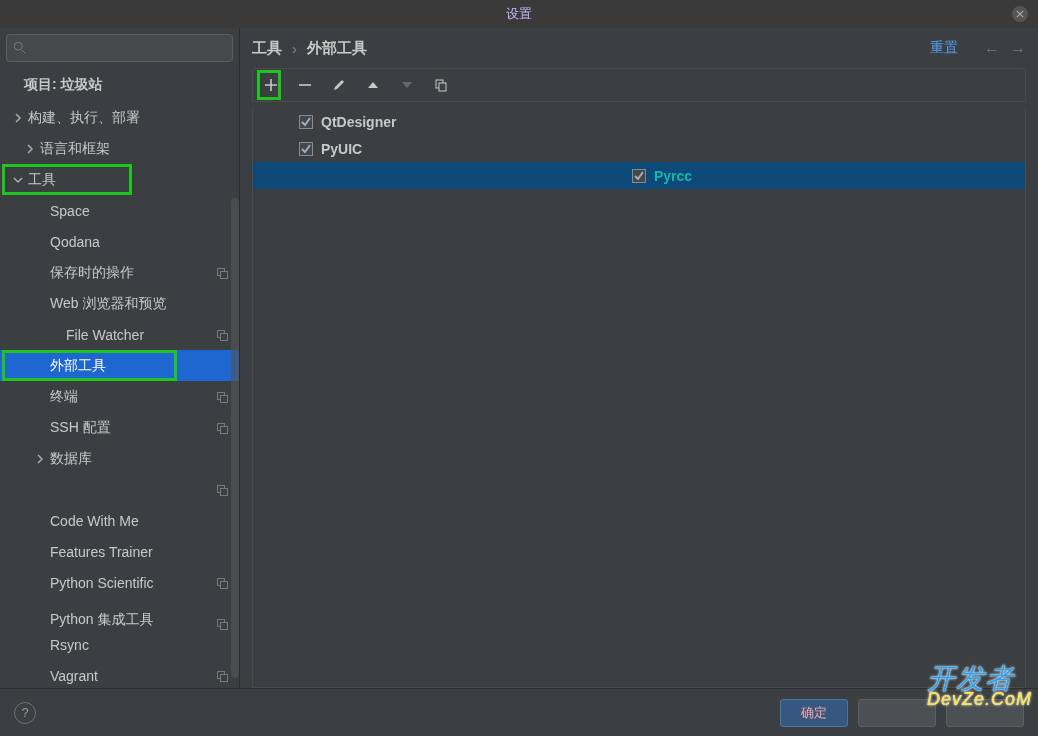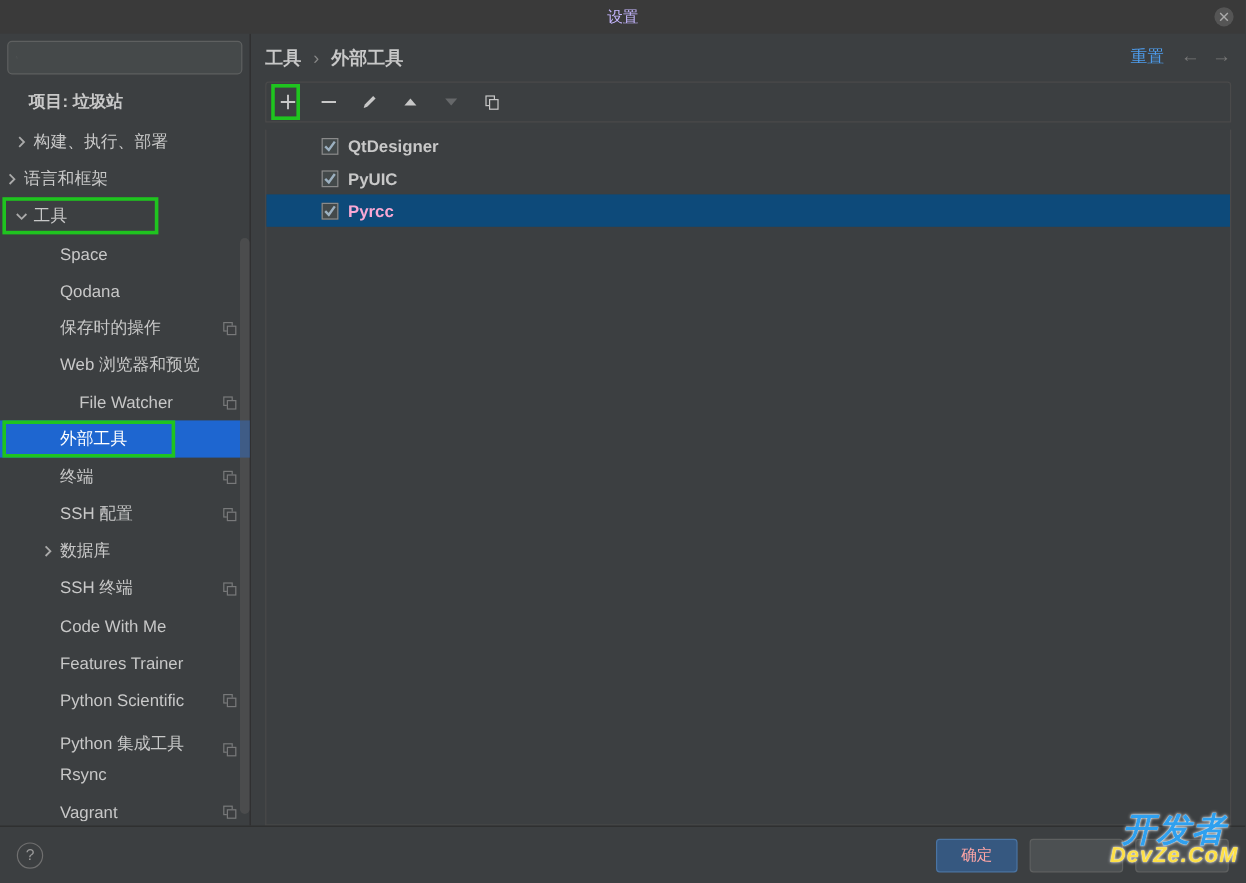--- a/index.html
+++ b/index.html
@@ -6,21 +6,21 @@
   body { width:1038px; height:736px; background:#3c3f41; color:#c8c8c8; overflow:hidden; position:relative; }
 
   
   .title-bar { height:28px; background:#3a3a3a; display:flex; align-items:center; justify-content:center; font-size:13px; color:#c4b5fd; position:relative; }
   .title-bar .close-x { position:absolute; right:10px; top:6px; width:16px; height:16px; border-radius:50%; background:#555; display:flex; align-items:center; justify-content:center; }
   .title-bar .close-x svg { width:8px; height:8px; }
 
   .body-row { display:flex; height:660px; }
 
   
-  .sidebar { width:209px; background:#3c3f41; display:flex; flex-direction:column; border-right:1px solid #2b2b2b; }
+  .sidebar { width:240px; background:#3c3f41; display:flex; flex-direction:column; border-right:1px solid #2b2b2b; }
   .search-wrap { padding:6px; }
   .search { width:100%; height:28px; background:#45494a; border:1px solid #5e6060; border-radius:4px; display:flex; align-items:center; padding:0 6px; }
   .search svg { width:14px; height:14px; opacity:.6; margin-right:4px; }
   .search input { flex:1; background:transparent; border:none; outline:none; color:#c8c8c8; font-size:13px; }
 
   .nav { flex:1; overflow-y:auto; font-size:14px; position:relative; }
   .nav-item { height:31px; display:flex; align-items:center; position:relative; cursor:pointer; }
   .nav-item.sel { background:#1e66d0; color:#fff; }
   .nav-chevron { width:20px; display:flex; justify-content:center; }
   .nav-chevron svg { width:10px; height:10px; }
@@ -30,48 +30,48 @@
   .nav-badge::before { width:6px; height:6px; left:0; top:0; }
   .nav-badge::after { width:6px; height:6px; left:3px; top:3px; background:#3c3f41; }
   .hl { position:absolute; border:3px solid #1fc41f; pointer-events:none; z-index:5; }
   .vscroll { position:absolute; right:0; top:130px; width:8px; height:480px; background:#555; border-radius:4px; opacity:.6; }
 
   
   .main { flex:1; display:flex; flex-direction:column; background:#3c3f41; }
   .crumb-row { height:40px; display:flex; align-items:center; padding:0 12px; justify-content:space-between; }
   .crumbs { display:flex; align-items:center; gap:10px; font-size:15px; font-weight:600; }
   .crumbs .sep { color:#888; font-weight:400; }
-  .crumb-actions { display:flex; align-items:center; gap:14px; }
+  .crumb-actions { display:flex; align-items:center; gap:26px; }
   .reset-link { color:#4e9ef0; font-size:14px; cursor:pointer; }
   .nav-arrows { display:flex; gap:10px; }
   .nav-arrows span { color:#777; cursor:pointer; }
 
   .tool-wrap { margin:0 12px 6px 12px; height:34px; display:flex; align-items:center; gap:18px; border:1px solid #4a4a4a; border-radius:3px 3px 0 0; padding:0 10px; background:#3c3f41; }
   .tool-wrap .tb { width:16px; height:16px; cursor:pointer; display:flex; align-items:center; justify-content:center; position:relative; }
   .tb svg { width:14px; height:14px; }
   .tb.disabled { opacity:.3; cursor:default; }
   .hl-plus { position:absolute; left:-6px; top:-7px; width:24px; height:30px; border:3px solid #1fc41f; }
 
   .tree { margin:0 12px; border:1px solid #4a4a4a; border-top:none; flex:1; background:#3c3f41; font-size:14px; }
   .tree-row { height:27px; display:flex; align-items:center; position:relative; }
-  .tree-row.selected { background:#0d4a7a; color:#f9a8d4; }
+  .tree-row.selected { background:#0d4a7a; color:#14b8a6;justify-content:center; }
   .tree-row .twisty { width:18px; display:flex; justify-content:center; }
   .tree-row .twisty svg { width:10px; height:10px; }
   .tree-cb { width:14px; height:14px; border:1px solid #8a8a8a; background:#43494a; margin-right:8px; display:flex; align-items:center; justify-content:center; }
   .tree-cb svg { width:10px; height:10px; }
   .tree-label { font-weight:600; }
 
   
   .footer { position:absolute; left:0; right:0; bottom:0; height:48px; border-top:1px solid #2d2d2d; display:flex; align-items:center; justify-content:space-between; padding:0 14px; background:#3c3f41; }
   .help-circ { width:22px; height:22px; border:1px solid #6f6f6f; border-radius:50%; display:flex; align-items:center; justify-content:center; font-size:13px; color:#9a9a9a; cursor:pointer; }
   .footer-btns { display:flex; gap:10px; }
   .btn { height:28px; padding:0 20px; border-radius:3px; border:1px solid #5e6060; background:#4c5052; color:#c8c8c8; font-size:13px; cursor:pointer; display:flex; align-items:center; }
   .btn.primary { background:#365880; border-color:#4a74a3; color:#fca5a5; }
 
-  .watermark { position:absolute; right:6px; bottom:16px; font-size:28px; font-weight:700; font-style:italic; color:#2fa0ef; text-shadow:0 0 3px #fff,0 0 1px #fff; letter-spacing:1px; pointer-events:none; line-height:.9; text-align:center; }
+  .watermark { position:absolute; right:6px; bottom:29px; font-size:28px; font-weight:400; font-style:italic; color:#2fa0ef; text-shadow:0 0 3px #fff,0 0 1px #fff; letter-spacing:1px; pointer-events:none; line-height:.9; text-align:left; }
   .watermark small { font-size:18px; display:block; color:#fde047; }
 </style>
 </head>
 <body>
 
 <div class="title-bar">
   <span>设置</span>
   <span class="close-x">
     <svg viewBox="0 0 10 10">
         <path d="M1 1 L9 9 M9 1 L1 9" stroke="#aaa" stroke-width="1.5"></path>
@@ -97,21 +97,21 @@
       </div>
 
       <div class="nav-item" style="padding-left: 8px;">
           <span class="nav-chevron">
             <svg viewBox="0 0 10 10">
               <path d="M3 1 L7 5 L3 9" stroke="#aaa" fill="none" stroke-width="1.5"></path>
             </svg>
           </span>
           <span class="nav-label">构建、执行、部署</span>
         </div>
-        <div class="nav-item" style="padding-left: 0;">
+        <div class="nav-item" style="padding-left: 20px;">
           <span class="nav-chevron">
             <svg viewBox="0 0 10 10">
               <path d="M3 1 L7 5 L3 9" stroke="#aaa" fill="none" stroke-width="1.5"></path>
             </svg>
           </span>
           <span class="nav-label">语言和框架</span>
         </div>
         <div class="nav-item" style="padding-left: 8px; position: relative;">
           <span class="nav-chevron">
             <svg viewBox="0 0 10 10">
@@ -152,21 +152,20 @@
         </div>
         <div class="nav-item" style="padding-left: 30px;">
           <span class="nav-chevron">
             <svg viewBox="0 0 10 10">
               <path d="M3 1 L7 5 L3 9" stroke="#aaa" fill="none" stroke-width="1.5"></path>
             </svg>
           </span>
           <span class="nav-label">数据库</span>
         </div>
         <div class="nav-item" style="padding-left: 50px;">
-          <span class="nav-label">SSH 终端</span>
           <span class="nav-badge"></span>
         </div>
         <div class="nav-item" style="padding-left: 50px;">
           <span class="nav-label">Code With Me</span>
         </div>
         <div class="nav-item" style="padding-left: 50px;">
           <span class="nav-label">Features Trainer</span>
         </div>
         <div class="nav-item" style="padding-left: 50px;">
           <span class="nav-label">Python Scientific</span>

